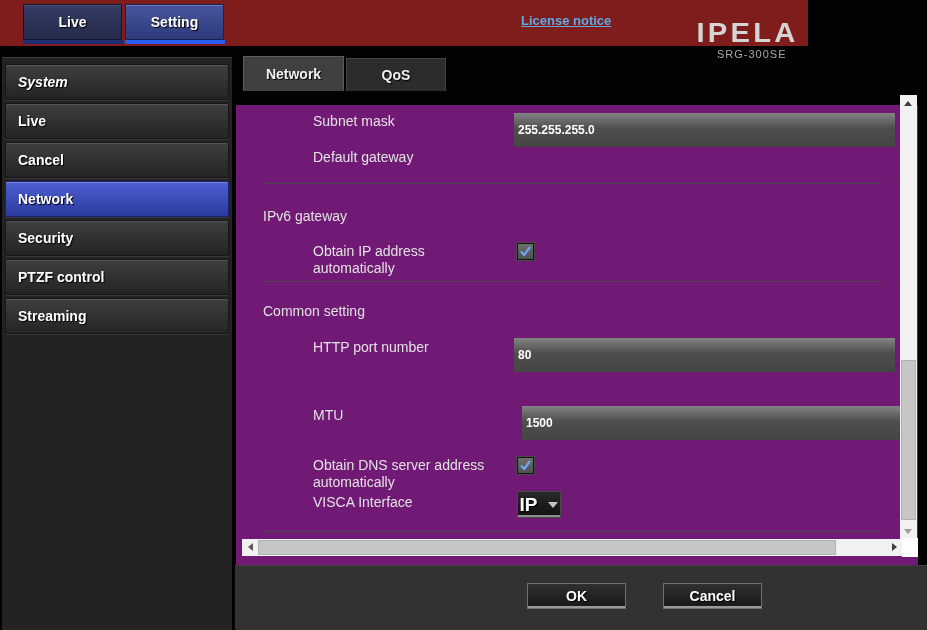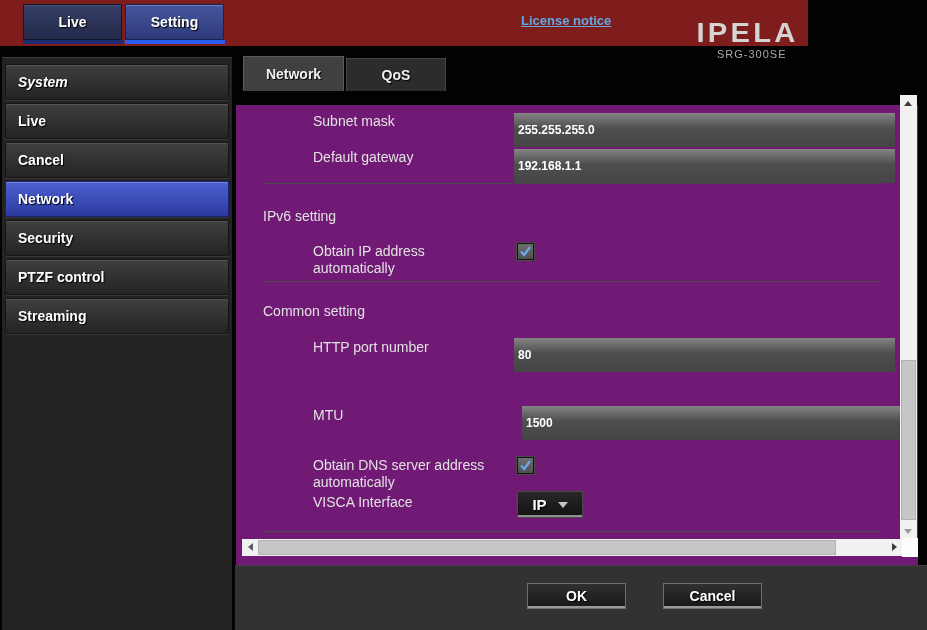--- a/index.html
+++ b/index.html
@@ -51,24 +51,24 @@
   .row-label { position:absolute; left:77px; color:#e2e2e2; font-size:14px; line-height:17px; }
   .row-label .line2 { display:block; }
   .section-label { position:absolute; left:27px; color:#e2e2e2; font-size:14px; }
   .divider { position:absolute; left:27px; width:618px; height:1px; background:#484848; }
   .field { position:absolute; left:278px; width:381px; height:17px; border:none; outline:none;
            background:linear-gradient(#848484,#4e4e4e 45%,#454545); color:#fff; font-weight:bold;
            font-size:12px; font-family:"Liberation Sans",sans-serif; padding:17px 4px; }
   .checkbox { position:absolute; left:281px; width:17px; height:17px;
            background:linear-gradient(#6e6e6e,#4f4f4f); border:1px solid #141414;
            box-shadow:0 0 0 1px #4a4a4a; display:flex; align-items:center; justify-content:center; cursor:pointer; }
-  #visca-select { position:absolute; left:281px; top:386px; width:66px; height:27px;
+  #visca-select { position:absolute; left:281px; top:386px; width:44px; height:27px;
            background:linear-gradient(#282828,#111); border:1px solid #4a4a4a;
            box-shadow:inset 0 -2px 0 #8f8f8f; display:flex; align-items:center; justify-content:center;
-           gap:11px; color:#fff; font-weight:bold; font-size:15px; text-shadow:1px 1px 1px #000; cursor:pointer;text-align:center; }
+           gap:11px; color:#fff; font-weight:bold; font-size:19px; text-shadow:1px 1px 1px #000; cursor:pointer;text-align:center; }
 
   
   #vscroll { position:absolute; left:900px; top:95px; width:17px; height:444px; background:#f1f1f1; }
   #vscroll-thumb { position:absolute; left:1px; top:265px; width:15px; height:160px;
            background:#c6c6c6; border:1px solid #b2b2b2; }
   #hscroll { position:absolute; left:242px; top:539px; width:660px; height:17px; background:#f1f1f1; }
   #hscroll-thumb { position:absolute; left:16px; top:1px; width:578px; height:15px;
            background:#c6c6c6; border:1px solid #b2b2b2; }
   #scroll-corner { position:absolute; left:902px; top:538px; width:16px; height:19px; background:#fdfdfd; }
   .sb-arrow { position:absolute; width:16px; height:16px; display:flex; align-items:center;
@@ -118,25 +118,24 @@
 
 <div id="tab-network" class="tab">Network</div>
 <div id="tab-qos" class="tab">QoS</div>
 
 <div id="panel">
 
   <div class="row-label" style="top:8px;">Subnet mask</div>
   <input class="field" style="top: 8px;" value="255.255.255.0">
 
   <div class="row-label" style="top:44px;">Default gateway</div>
-  <input class="field" style="top: 44px;" value="192.168.1.1">
 
   <div class="divider" style="top:78px;"></div>
 
-  <div class="section-label" style="top:103px;">IPv6 setting</div>
+  <div class="section-label" style="top:103px;">IPv6 gateway</div>
 
   <div class="row-label" style="top:138px;">
     <span>Obtain IP address</span>
     <span class="line2">automatically</span>
   </div>
   <div class="checkbox" style="top:138px;">
     <svg width="13" height="13" viewBox="0 0 13 13">
       <path d="M2 6.5 L5.2 10 L11 2" stroke="#6aa9f0" stroke-width="2.2" fill="none"></path>
     </svg>
   </div>

